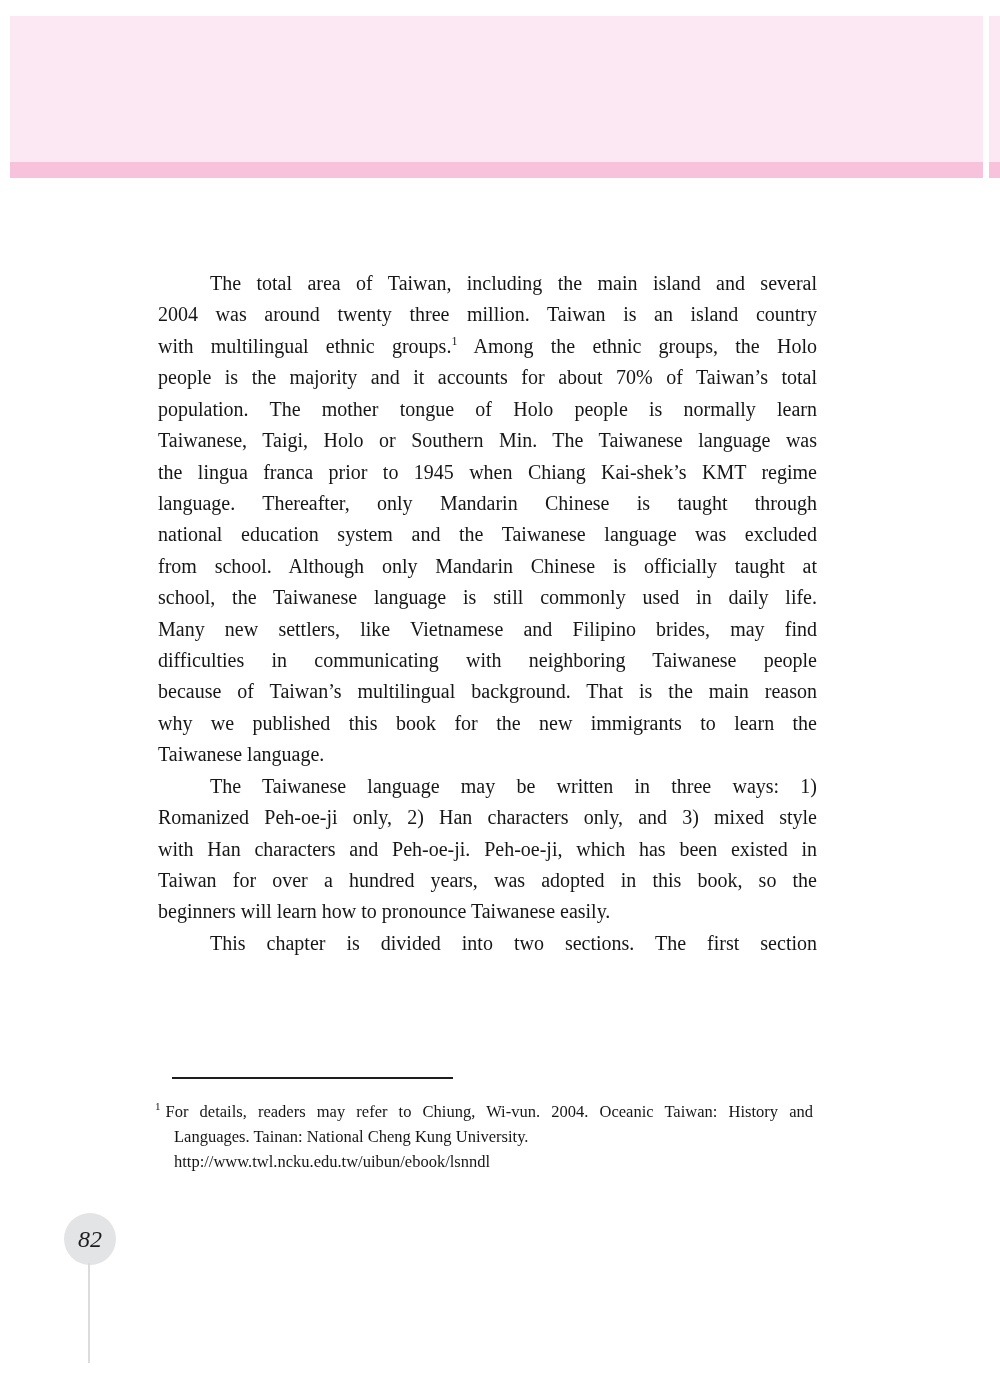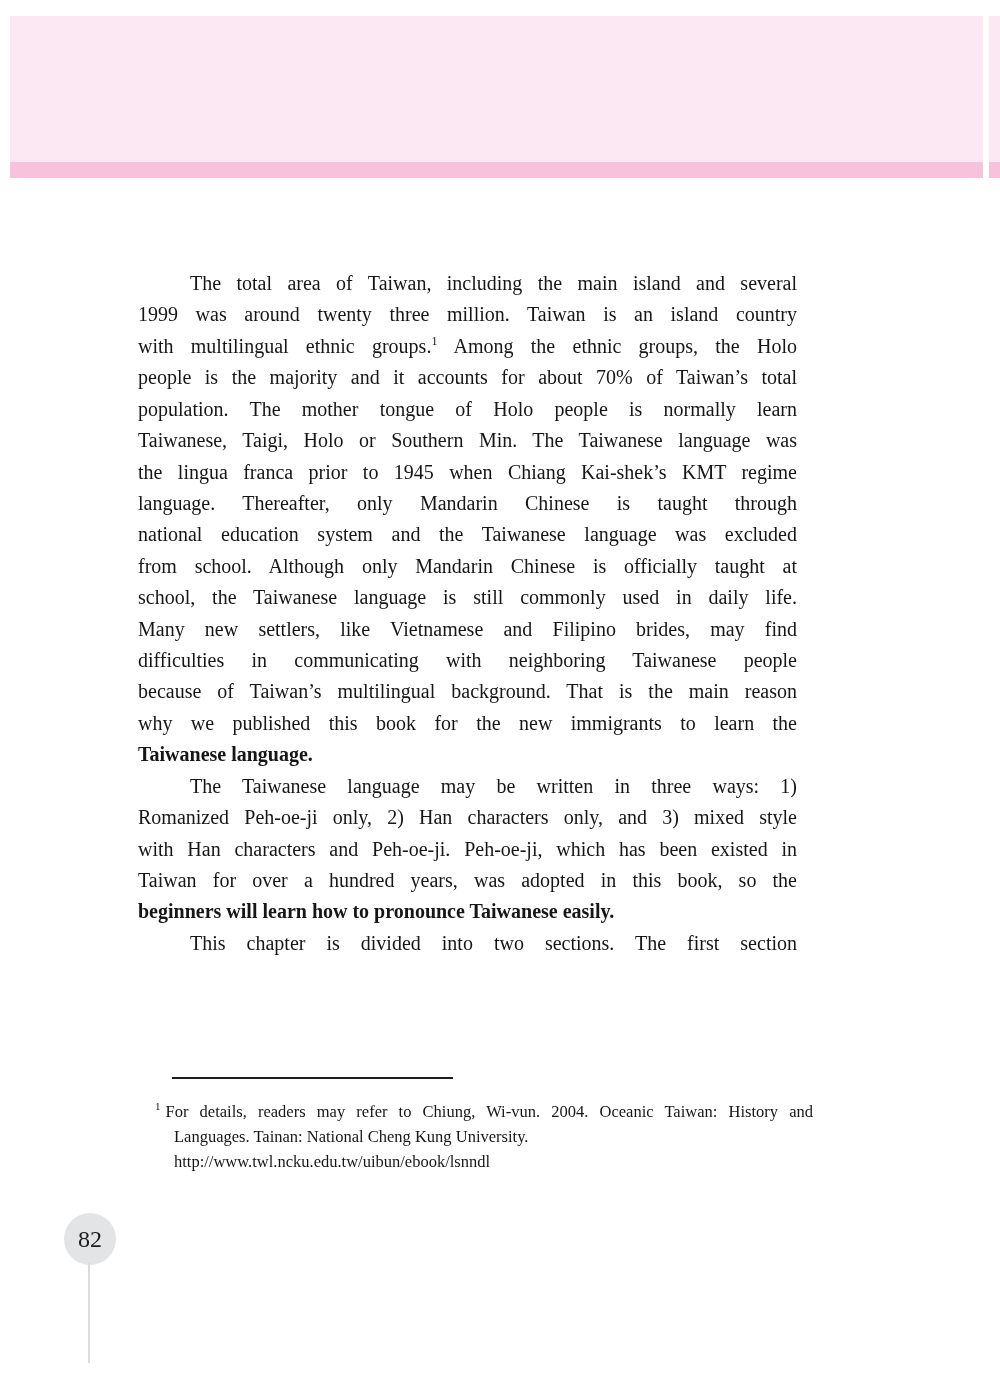--- a/index.html
+++ b/index.html
@@ -17,33 +17,33 @@
   
   .band { position: absolute; top: 16px; }
   .band-main   { left: 10px;  width: 973px; }
   .band-sliver { left: 989px; width: 11px; }
   .band-light { height: 146px; background: var(--band-light, #fce8f2); }
   .band-dark  { height: 16px;  background: var(--band-dark, #f6c2dc); }
 
   
   .bodytext {
     position: absolute;
-    left: 138px; top: 268px;
+    left: 158px; top: 268px;
     width: 659px;
     font-size: 20px;
     line-height: 31.43px;
   }
   .ln {
     height: 31.43px;
     text-align: justify;
     text-align-last: justify;
     -moz-text-align-last: justify;
     white-space: normal;
   }
-  .ln.nj { text-align-last: left; font-weight: bold; -moz-text-align-last: left; }
+  .ln.nj { text-align-last: left; -moz-text-align-last: left; }
   .ln.ind { text-indent: 52px; }
   sup.fnref {
     font-size: 12px;
     line-height: 0;
     vertical-align: 8px;
   }
 
   
   .fn-rule {
     position: absolute;
@@ -75,20 +75,21 @@
   
   .page-badge {
     position: absolute;
     left: 64px; top: 1213px;
     width: 52px; height: 52px;
     border-radius: 50%;
     background: var(--badge-bg, #e3e4e6);
     display: flex; align-items: center; justify-content: center;
   }
   .page-badge span {
+    font-style: italic;
     font-size: 24px;
     color: #1c1c1c;
   }
   .page-stem {
     position: absolute;
     left: 88px; top: 1263px;
     width: 2px; height: 100px;
     background: var(--stem, #dcdcdc);
   }
 </style>
@@ -103,21 +104,21 @@
   </div>
   <div class="band band-sliver">
     <div class="band-light"></div>
     <div class="band-dark"></div>
   </div>
 
   <div class="bodytext">
 
     <div>
       <div class="ln ind">The total area of Taiwan, including the main island and several</div>
-      <div class="ln">1999 was around twenty three million. Taiwan is an island country</div>
+      <div class="ln">2004 was around twenty three million. Taiwan is an island country</div>
       <div class="ln"><span>with multilingual ethnic groups.</span><sup class="fnref">1</sup> <span>Among the ethnic groups, the Holo</span></div>
       <div class="ln">people is the majority and it accounts for about 70% of Taiwan’s total</div>
       <div class="ln">population. The mother tongue of Holo people is normally learn</div>
       <div class="ln">Taiwanese, Taigi, Holo or Southern Min. The Taiwanese language was</div>
       <div class="ln">the lingua franca prior to 1945 when Chiang Kai-shek’s KMT regime</div>
       <div class="ln">language. Thereafter, only Mandarin Chinese is taught through</div>
       <div class="ln">national education system and the Taiwanese language was excluded</div>
       <div class="ln">from school. Although only Mandarin Chinese is officially taught at</div>
       <div class="ln">school, the Taiwanese language is still commonly used in daily life.</div>
       <div class="ln">Many new settlers, like Vietnamese and Filipino brides, may find</div>

